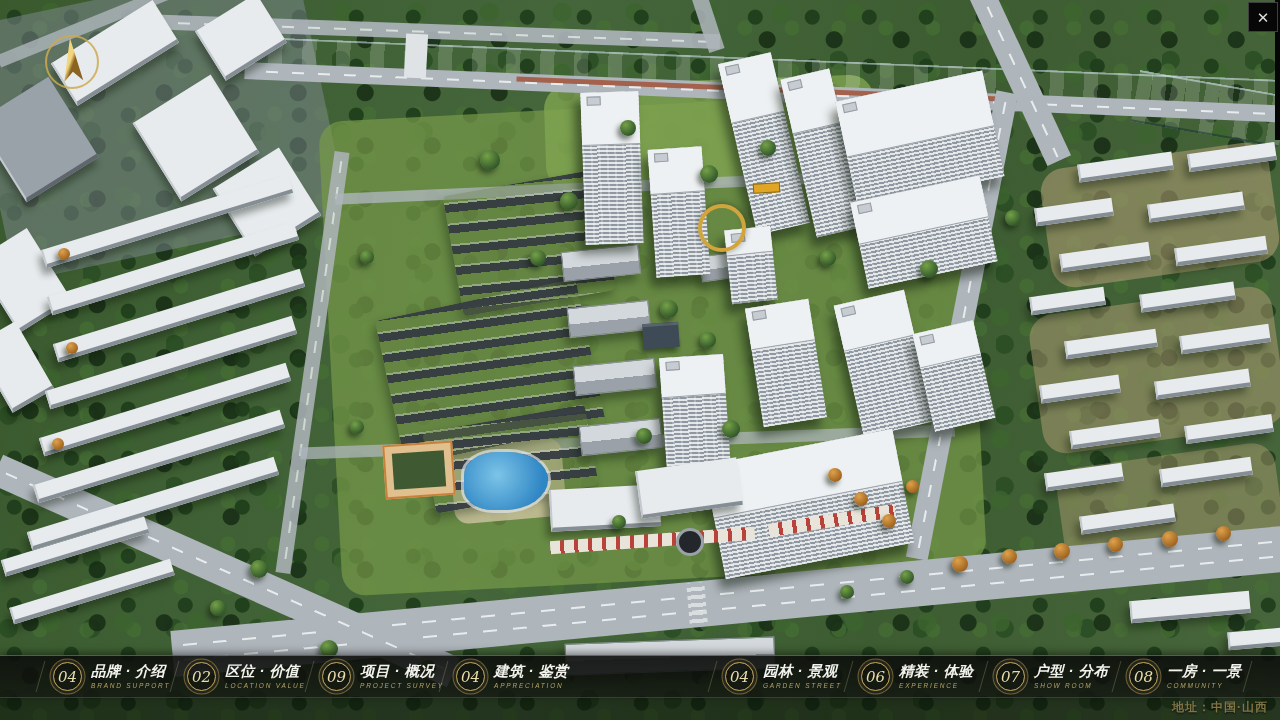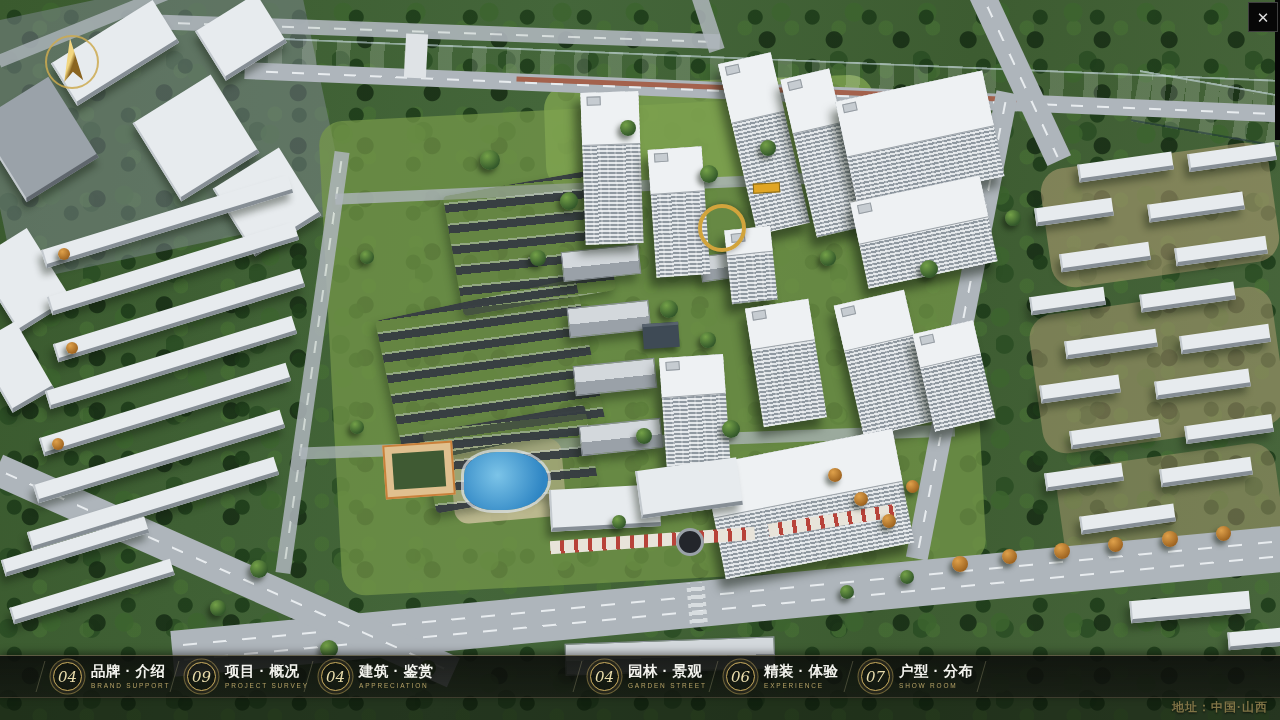--- a/index.html
+++ b/index.html
@@ -90,21 +90,21 @@
   .nav-item::before{content:"";position:absolute;left:0;top:5px;bottom:5px;width:1px;
     background:rgba(195,185,145,.28);transform:skewX(-16deg);}
   .bar-tail{flex:1 1 auto;position:relative;}
   .bar-tail::before{content:"";position:absolute;left:0;top:5px;bottom:5px;width:1px;
     background:rgba(195,185,145,.28);transform:skewX(-16deg);}
   .num-ring{flex:0 0 auto;width:29px;height:29px;border-radius:50%;border:1.5px solid #c9ab5e;
     box-shadow:0 0 0 2.5px rgba(28,30,24,.9),0 0 0 3.5px rgba(201,171,94,.5);
     display:flex;align-items:center;justify-content:center;
     background:radial-gradient(circle,rgba(28,30,24,.25),rgba(10,12,8,.45));}
   .num{font-family:"DejaVu Serif","Liberation Serif",serif;font-style:italic;font-size:15px;color:#e9dcab;}
-  .lbl{display:flex;flex-direction:column;justify-content:center;}
+  .lbl{display:flex;flex-direction:column;justify-content:center;font-style:italic;}
   .zh{font-size:14.5px;font-weight:bold;color:#f3f3ee;letter-spacing:.5px;line-height:1.1;white-space:nowrap;}
   .en{font-size:6.5px;color:#b6a266;letter-spacing:1.8px;margin-top:2px;white-space:nowrap;}
 
   
   .logo-panel{position:absolute;left:578px;top:632px;width:130px;height:88px;z-index:6;cursor:pointer;
     background:linear-gradient(180deg,#171b20,#0b0e11);border:1px solid #494c46;
     box-shadow:inset 0 0 0 3px #101316,inset 0 0 0 4px rgba(190,160,90,.45);
     display:flex;flex-direction:column;align-items:center;justify-content:center;gap:3px;}
   .seal{width:26px;height:26px;clip-path:polygon(30% 0,70% 0,100% 30%,100% 70%,70% 100%,30% 100%,0 70%,0 30%);
     background:#c9a84c;display:flex;align-items:center;justify-content:center;}
@@ -279,20 +279,29 @@
 
     <div class="nav-item" style="width:134px;">
       <span class="num-ring">
           <span class="num">04</span>
         </span>
       <span class="lbl">
           <span class="zh">品牌 · 介绍</span>
           <span class="en">BRAND SUPPORT</span>
         </span>
     </div>
+    <div class="nav-item" style="width:135px;">
+      <span class="num-ring">
+          <span class="num">02</span>
+        </span>
+      <span class="lbl">
+          <span class="zh">区位 · 价值</span>
+          <span class="en">LOCATION VALUE</span>
+        </span>
+    </div>
     <div class="nav-item" style="width:134px;">
       <span class="num-ring">
           <span class="num">09</span>
         </span>
       <span class="lbl">
           <span class="zh">项目 · 概况</span>
           <span class="en">PROJECT SURVEY</span>
         </span>
     </div>
     <div class="nav-item" style="width:132px;">
@@ -327,19 +336,28 @@
     </div>
     <div class="nav-item" style="width:133px;">
       <span class="num-ring">
           <span class="num">07</span>
         </span>
       <span class="lbl">
           <span class="zh">户型 · 分布</span>
           <span class="en">SHOW ROOM</span>
         </span>
     </div>
+    <div class="nav-item" style="width:131px;">
+      <span class="num-ring">
+          <span class="num">08</span>
+        </span>
+      <span class="lbl">
+          <span class="zh">一房 · 一景</span>
+          <span class="en">COMMUNITY</span>
+        </span>
+    </div>
 
     <div class="bar-tail"></div>
   </nav>
 
 
   <div class="address">地址：中国·山西</div>
 </div>
 
 </body></html>

